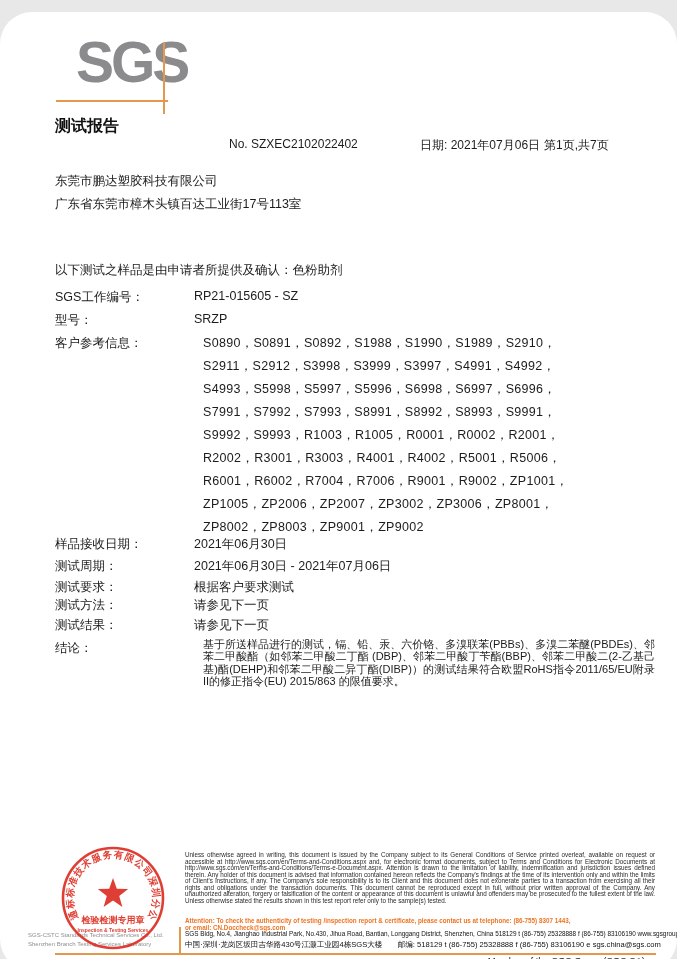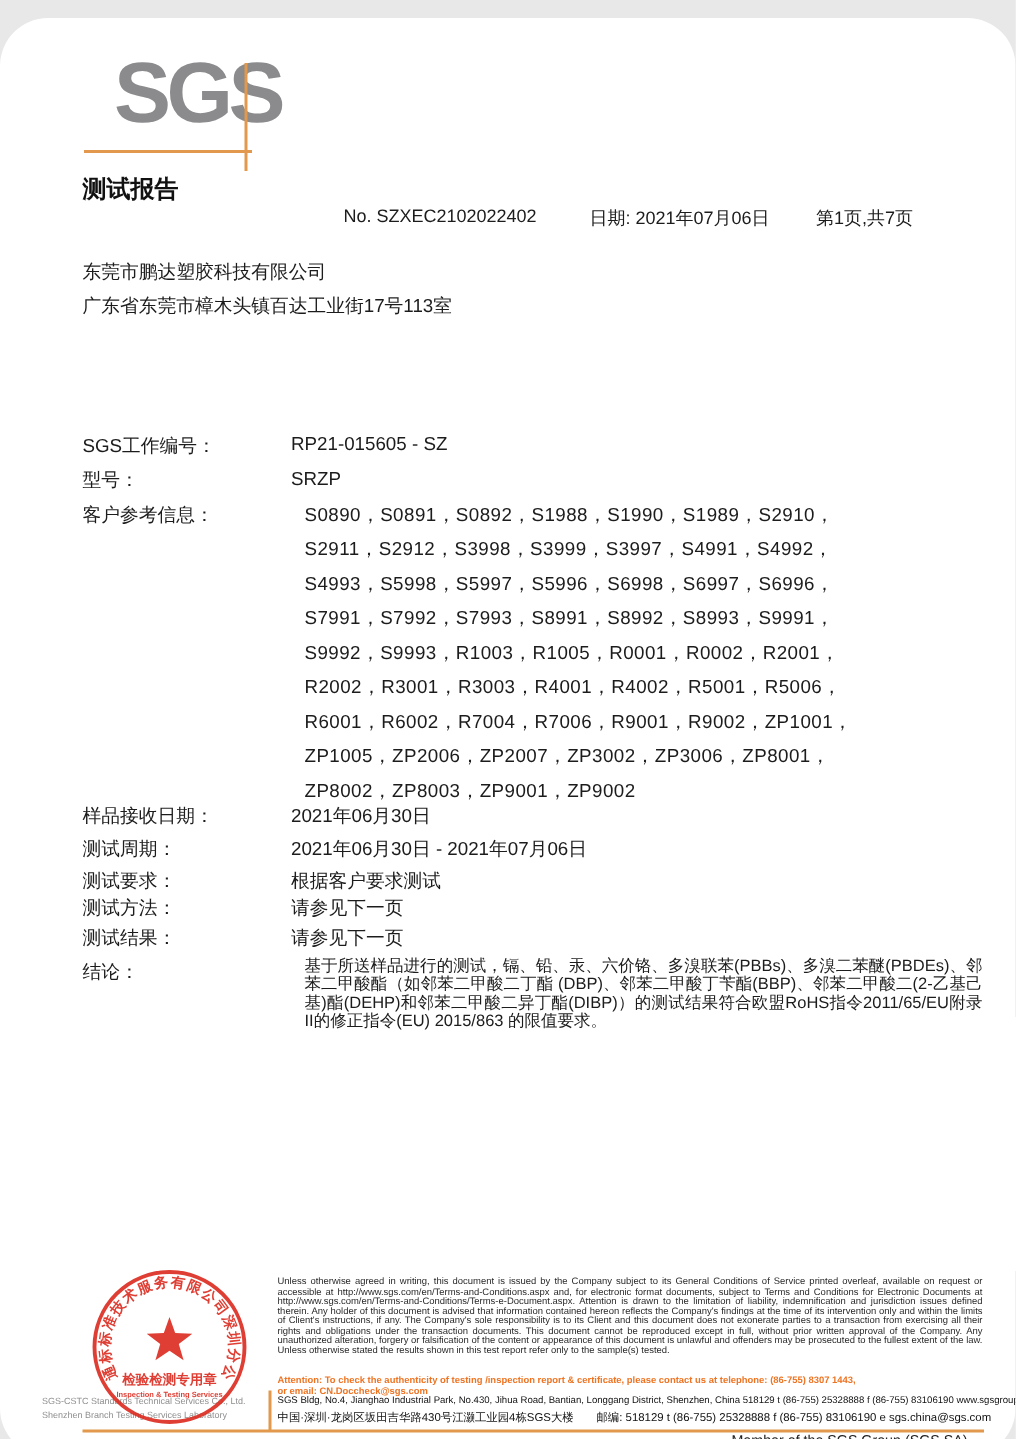--- a/index.html
+++ b/index.html
@@ -14,21 +14,21 @@
   .logo-text{
     position:absolute;left:76px;top:22px;
     font-size:57px;font-weight:bold;letter-spacing:-3px;color:#8b8b8d;
     line-height:1;
   }
   .logo-vline{position:absolute;left:163px;top:30px;width:2px;height:72px;background:#e2994d;}
   .logo-hline{position:absolute;left:56px;top:88px;width:112px;height:2px;background:#e2994d;}
 
   .doc-title{position:absolute;left:55px;top:104px;font-size:16px;font-weight:bold;color:#111;}
   .report-no{position:absolute;left:229px;top:125px;font-size:12px;}
-  .report-date{position:absolute;left:393px;top:125px;font-size:12px;}
+  .report-date{position:absolute;left:420px;top:125px;font-size:12px;}
   .page-info{position:absolute;left:544px;top:125px;font-size:12px;}
 
   
   .applicant-name{position:absolute;left:55px;top:161px;font-size:12.5px;}
   .applicant-address{position:absolute;left:55px;top:184px;font-size:12.5px;}
 
   .sample-statement{position:absolute;left:55px;top:250px;font-size:12.5px;}
 
   
   .lbl{position:absolute;left:55px;font-size:12.5px;}
@@ -70,20 +70,21 @@
   <div class="logo-hline"></div>
 
   <div class="doc-title">测试报告</div>
   <div class="report-no">No. SZXEC2102022402</div>
   <div class="report-date">日期: 2021年07月06日</div>
   <div class="page-info">第1页,共7页</div>
 
   <div class="applicant-name">东莞市鹏达塑胶科技有限公司</div>
   <div class="applicant-address">广东省东莞市樟木头镇百达工业街17号113室</div>
 
+  <div class="sample-statement">以下测试之样品是由申请者所提供及确认：色粉助剂</div>
 
   <div class="lbl" style="top:277px">SGS工作编号：</div>
   <div class="val" style="top:277px">RP21-015605 - SZ</div>
 
   <div class="lbl" style="top:300px">型号：</div>
   <div class="val" style="top:300px">SRZP</div>
 
   <div class="lbl" style="top:323px">客户参考信息：</div>
   <div class="ref-line" style="top:323px">S0890，S0891，S0892，S1988，S1990，S1989，S2910，</div>
   <div class="ref-line" style="top:346px">S2911，S2912，S3998，S3999，S3997，S4991，S4992，</div>

